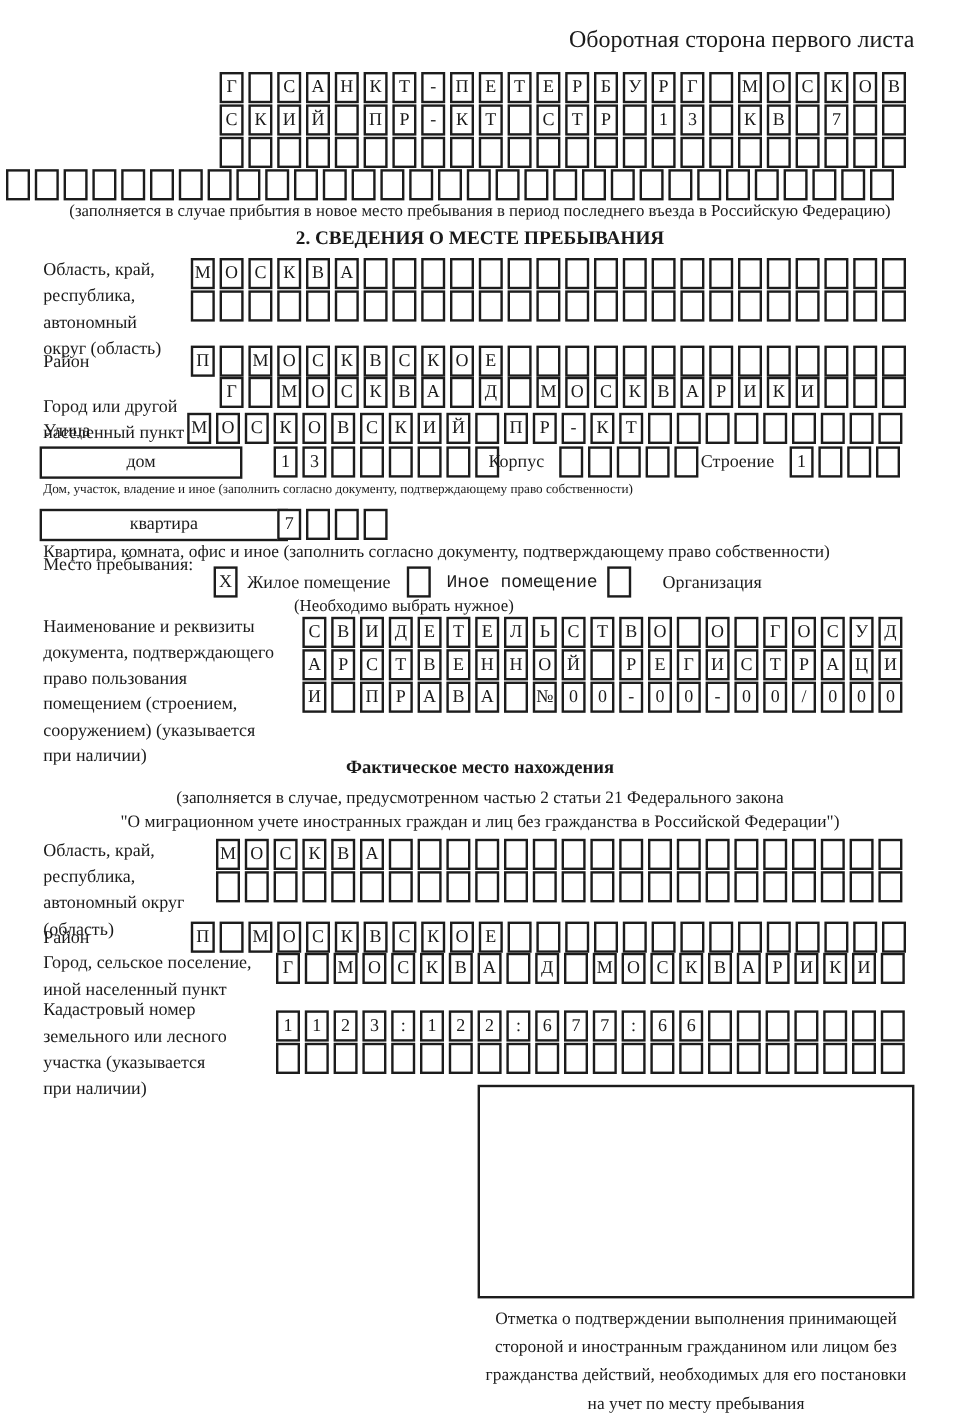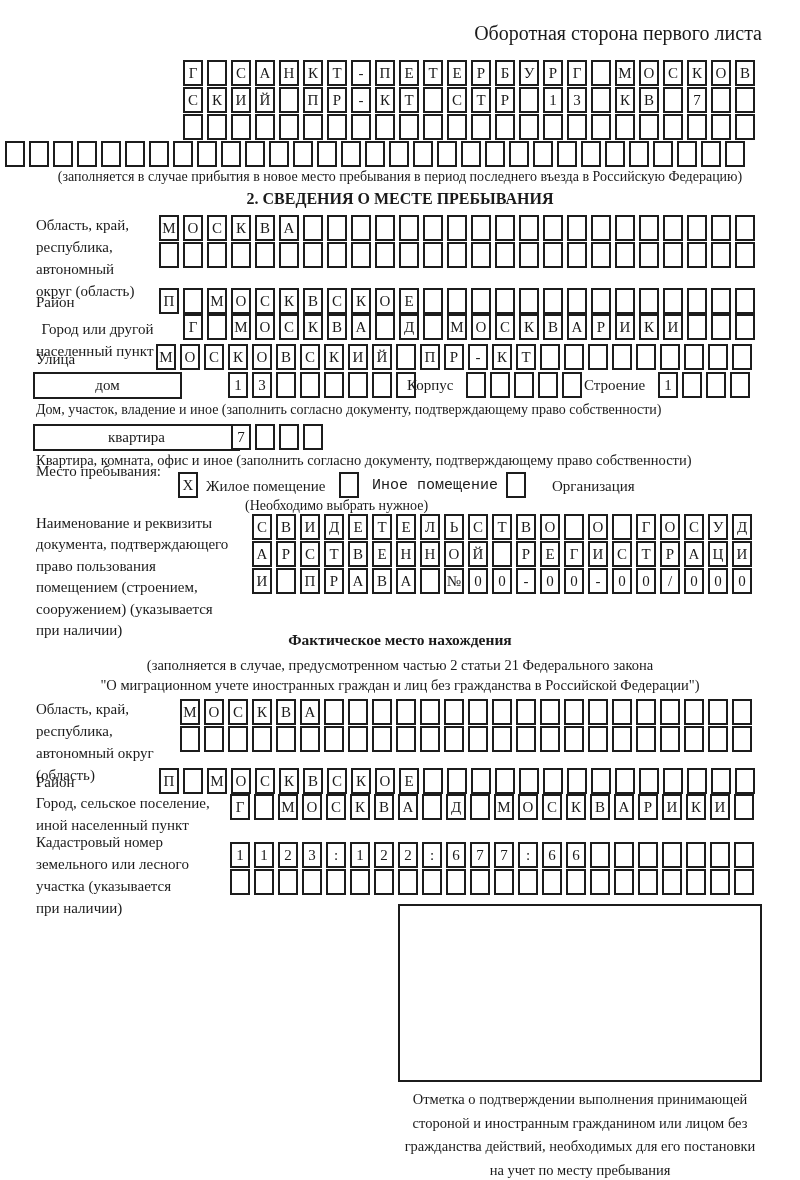--- a/index.html
+++ b/index.html
@@ -241,21 +241,21 @@
       <span class="cell"></span>
       <span class="cell"></span>
       <span class="cell"></span>
       <span class="cell"></span>
       <span class="cell"></span>
       <span class="cell"></span>
       <span class="cell"></span>
       <span class="cell"></span>
     </div>
 
-  <div class="abs label" style="left:36px;top:318px;text-align:right;">
+  <div class="abs label" style="left:36px;top:328px;">
       <div class="label-line">Город или другой</div>
       <div class="label-line">населенный пункт</div>
     </div>
   <div class="abs cellrow" style="left:183px;top:314px;">
       <span class="cell">Г</span>
       <span class="cell"></span>
       <span class="cell">М</span>
       <span class="cell">О</span>
       <span class="cell">С</span>
       <span class="cell">К</span>
@@ -301,21 +301,21 @@
       <span class="cell"></span>
       <span class="cell"></span>
       <span class="cell"></span>
       <span class="cell"></span>
       <span class="cell"></span>
       <span class="cell"></span>
       <span class="cell"></span>
       <span class="cell"></span>
     </div>
 
-  <div class="abs wide-box" style="left:33px;top:372px;width:149px;">дом</div>
+  <div class="abs wide-box" style="left:33px;top:372px;width:169px;">дом</div>
   <div class="abs cellrow" style="left:228px;top:372px;">
       <span class="cell">1</span>
       <span class="cell">3</span>
       <span class="cell"></span>
       <span class="cell"></span>
       <span class="cell"></span>
       <span class="cell"></span>
       <span class="cell"></span>
       <span class="cell"></span>
     </div>
@@ -327,21 +327,21 @@
       <span class="cell"></span>
       <span class="cell"></span>
     </div>
   <div class="abs label" style="left:584px;top:374px;">Строение</div>
   <div class="abs cellrow" style="left:658px;top:372px;">
       <span class="cell">1</span>
       <span class="cell"></span>
       <span class="cell"></span>
       <span class="cell"></span>
     </div>
-  <div class="abs small-note" style="left:36px;top:402px;font-size:14px;">Дом, участок, владение и иное (заполнить согласно документу, подтверждающему право собственности)</div>
+  <div class="abs small-note" style="left:36px;top:402px;font-size:11px;">Дом, участок, владение и иное (заполнить согласно документу, подтверждающему право собственности)</div>
 
   <div class="abs wide-box" style="left:33px;top:424px;width:207px;">квартира</div>
   <div class="abs cellrow" style="left:231px;top:424px;">
       <span class="cell">7</span>
       <span class="cell"></span>
       <span class="cell"></span>
       <span class="cell"></span>
     </div>
   <div class="abs small-note" style="left:36px;top:452px;font-size:14.5px;">Квартира, комната, офис и иное (заполнить согласно документу, подтверждающему право собственности)</div>
 

